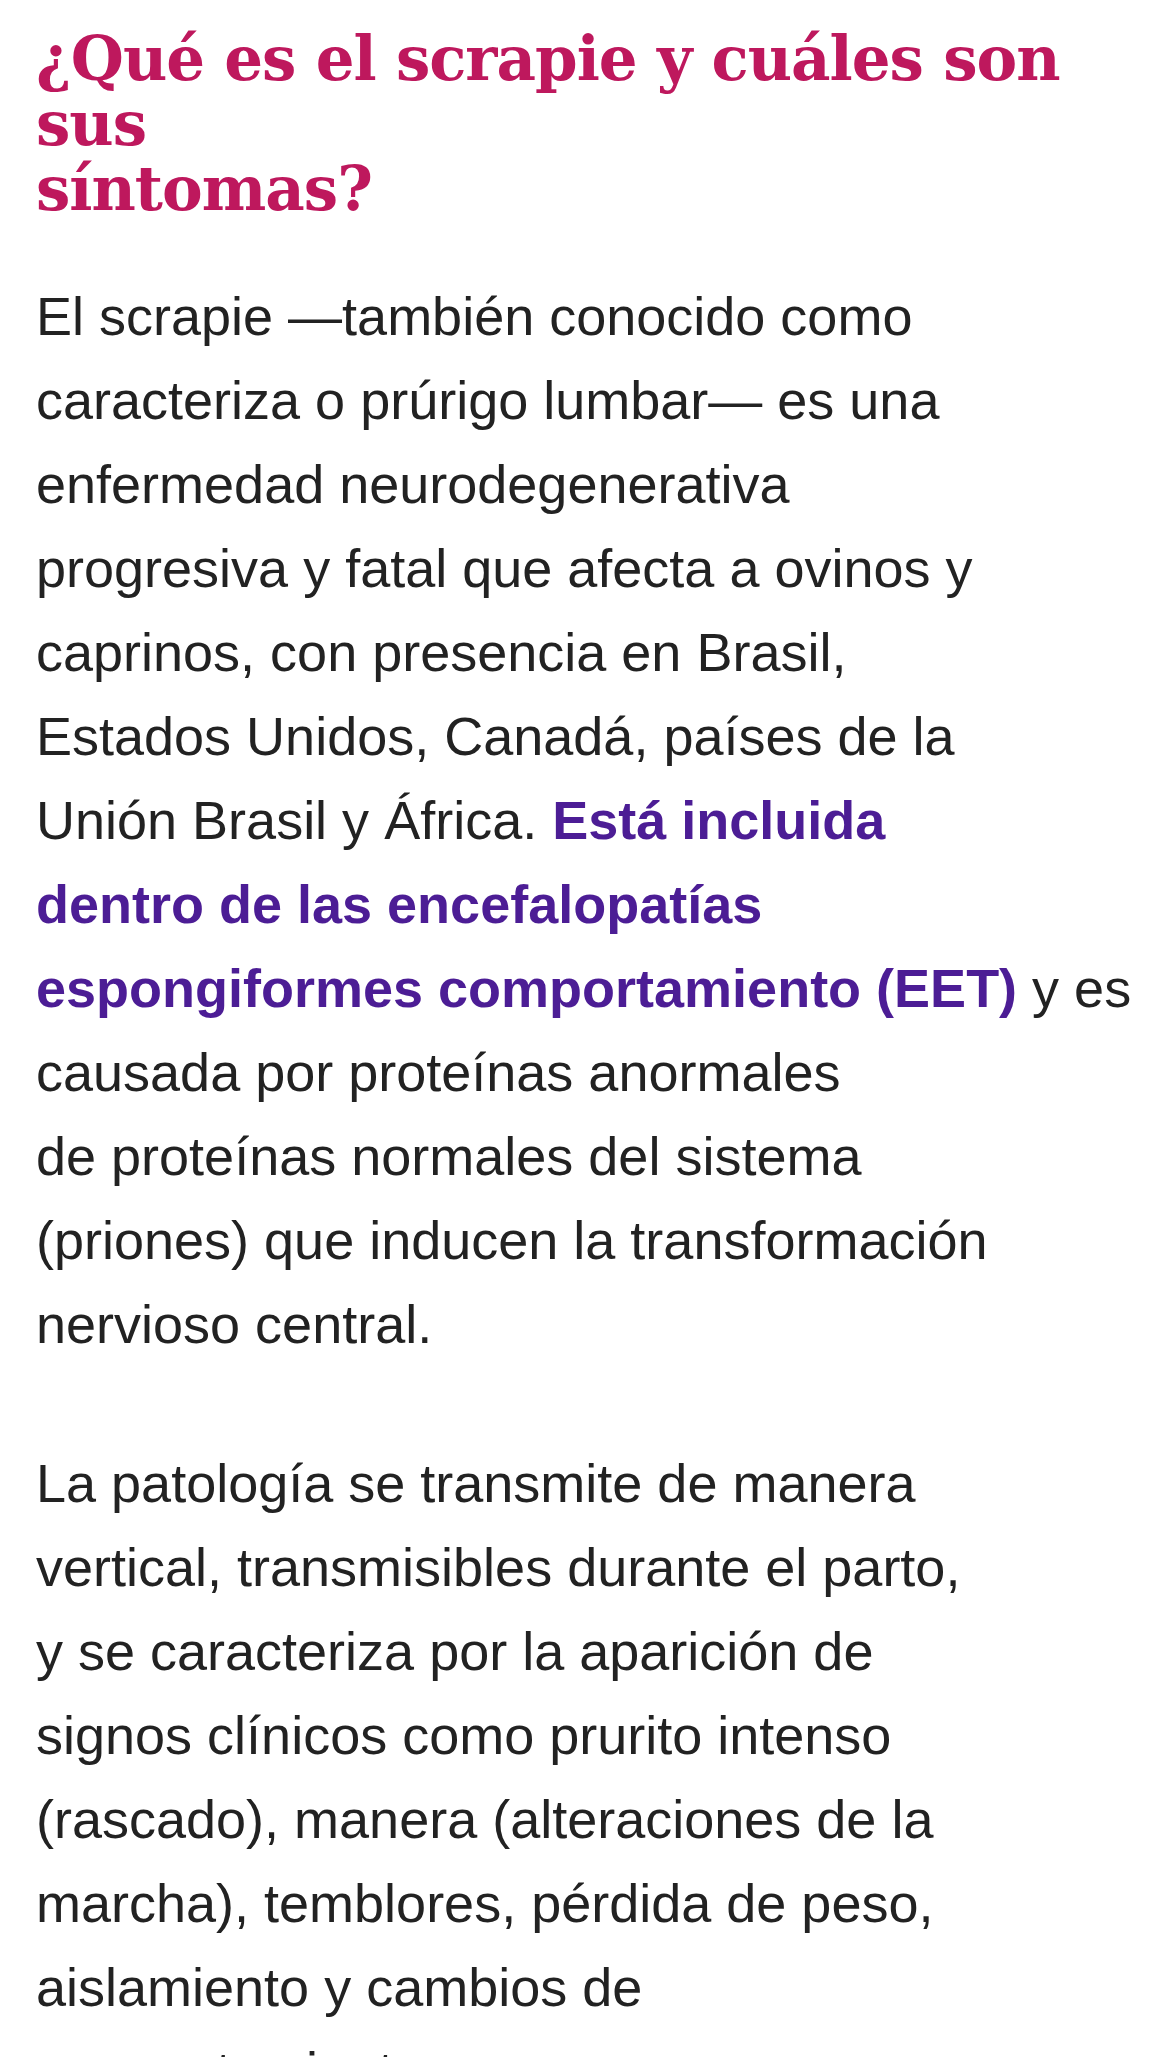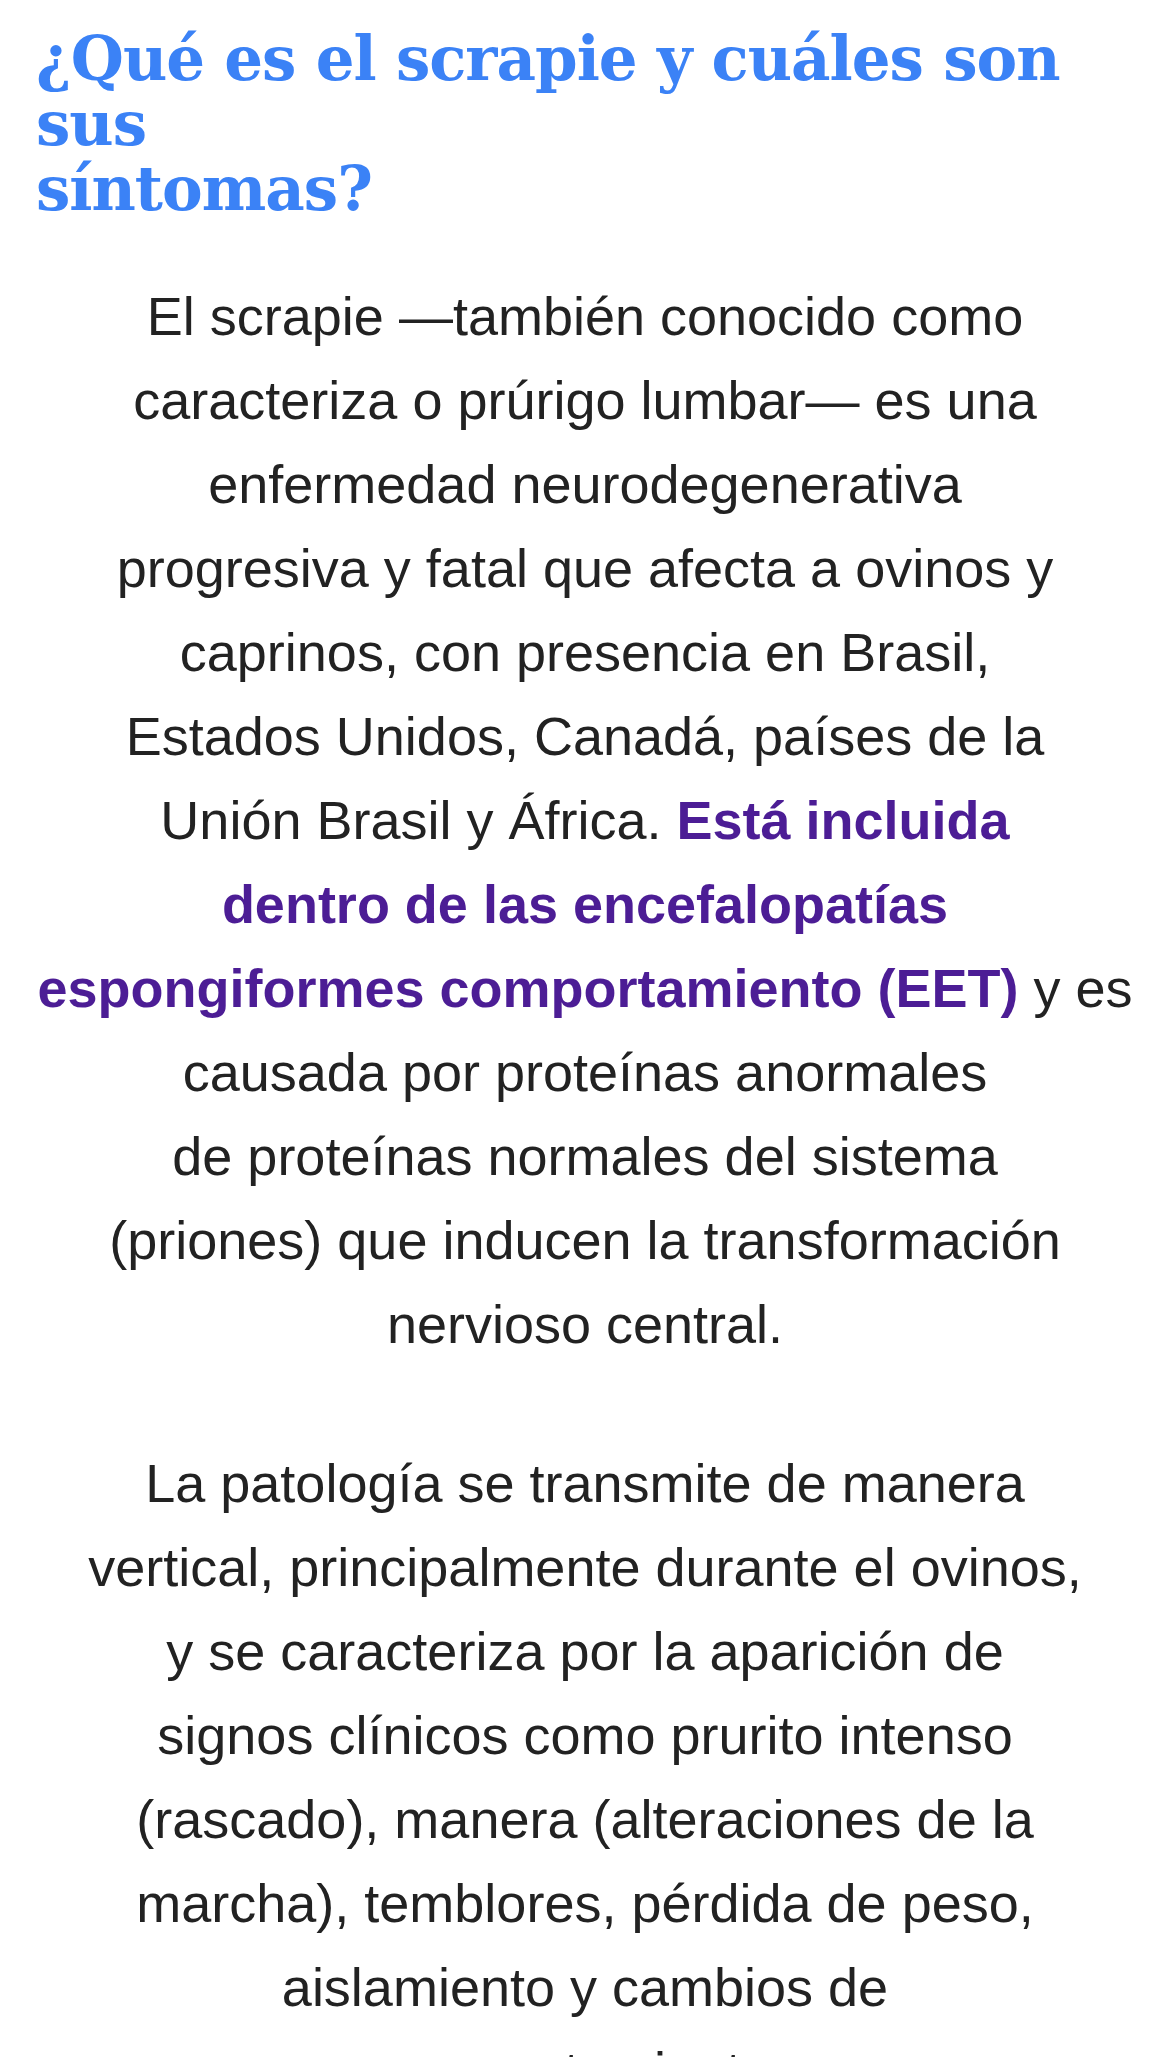--- a/index.html
+++ b/index.html
@@ -15,40 +15,39 @@
     padding: 26px 36px 0 36px;
     font-family: "Liberation Sans", sans-serif;
   }
   .article-heading {
     margin: 0 0 53px 0;
     font-family: "DejaVu Serif", serif;
     font-weight: 700;
     font-size: 61px;
     line-height: 65px;
     letter-spacing: -1px;
-    color: #3b82f6;
+    color: #be185d;
   }
   .heading-line {
     display: block;
   }
   .paragraph {
     margin: 0 0 75px 0;
     font-family: "Liberation Sans", sans-serif;
     font-size: 54px;
     line-height: 84px;
     font-weight: 400;
     color: #222222;
   }
   .paragraph:last-child {
     margin-bottom: 0;
   }
   .text-line {
     display: block;
     white-space: nowrap;
-    text-align: center;
   }
   .run-bold {
     font-weight: 700;
     color: #4c1d95;
   }
 </style>
 </head>
 <body>
 
 <article>
@@ -67,21 +66,21 @@
         <span class="text-line"><span class="run">Unión Brasil y África. </span><span class="run-bold">Está incluida</span></span>
         <span class="text-line"><span class="run-bold">dentro de las encefalopatías</span></span>
         <span class="text-line"><span class="run-bold">espongiformes comportamiento (EET)</span><span class="run"> y es</span></span>
         <span class="text-line"><span class="run">causada por proteínas anormales</span></span>
         <span class="text-line"><span class="run">de proteínas normales del sistema</span></span>
         <span class="text-line"><span class="run">(priones) que inducen la transformación</span></span>
         <span class="text-line"><span class="run">nervioso central.</span></span>
       </p>
       <p class="paragraph">
         <span class="text-line"><span class="run">La patología se transmite de manera</span></span>
-        <span class="text-line"><span class="run">vertical, principalmente durante el ovinos,</span></span>
+        <span class="text-line"><span class="run">vertical, transmisibles durante el parto,</span></span>
         <span class="text-line"><span class="run">y se caracteriza por la aparición de</span></span>
         <span class="text-line"><span class="run">signos clínicos como prurito intenso</span></span>
         <span class="text-line"><span class="run">(rascado), manera (alteraciones de la</span></span>
         <span class="text-line"><span class="run">marcha), temblores, pérdida de peso,</span></span>
         <span class="text-line"><span class="run">aislamiento y cambios de</span></span>
         <span class="text-line"><span class="run">comportamiento.</span></span>
       </p>
     </div>
 </article>
 

